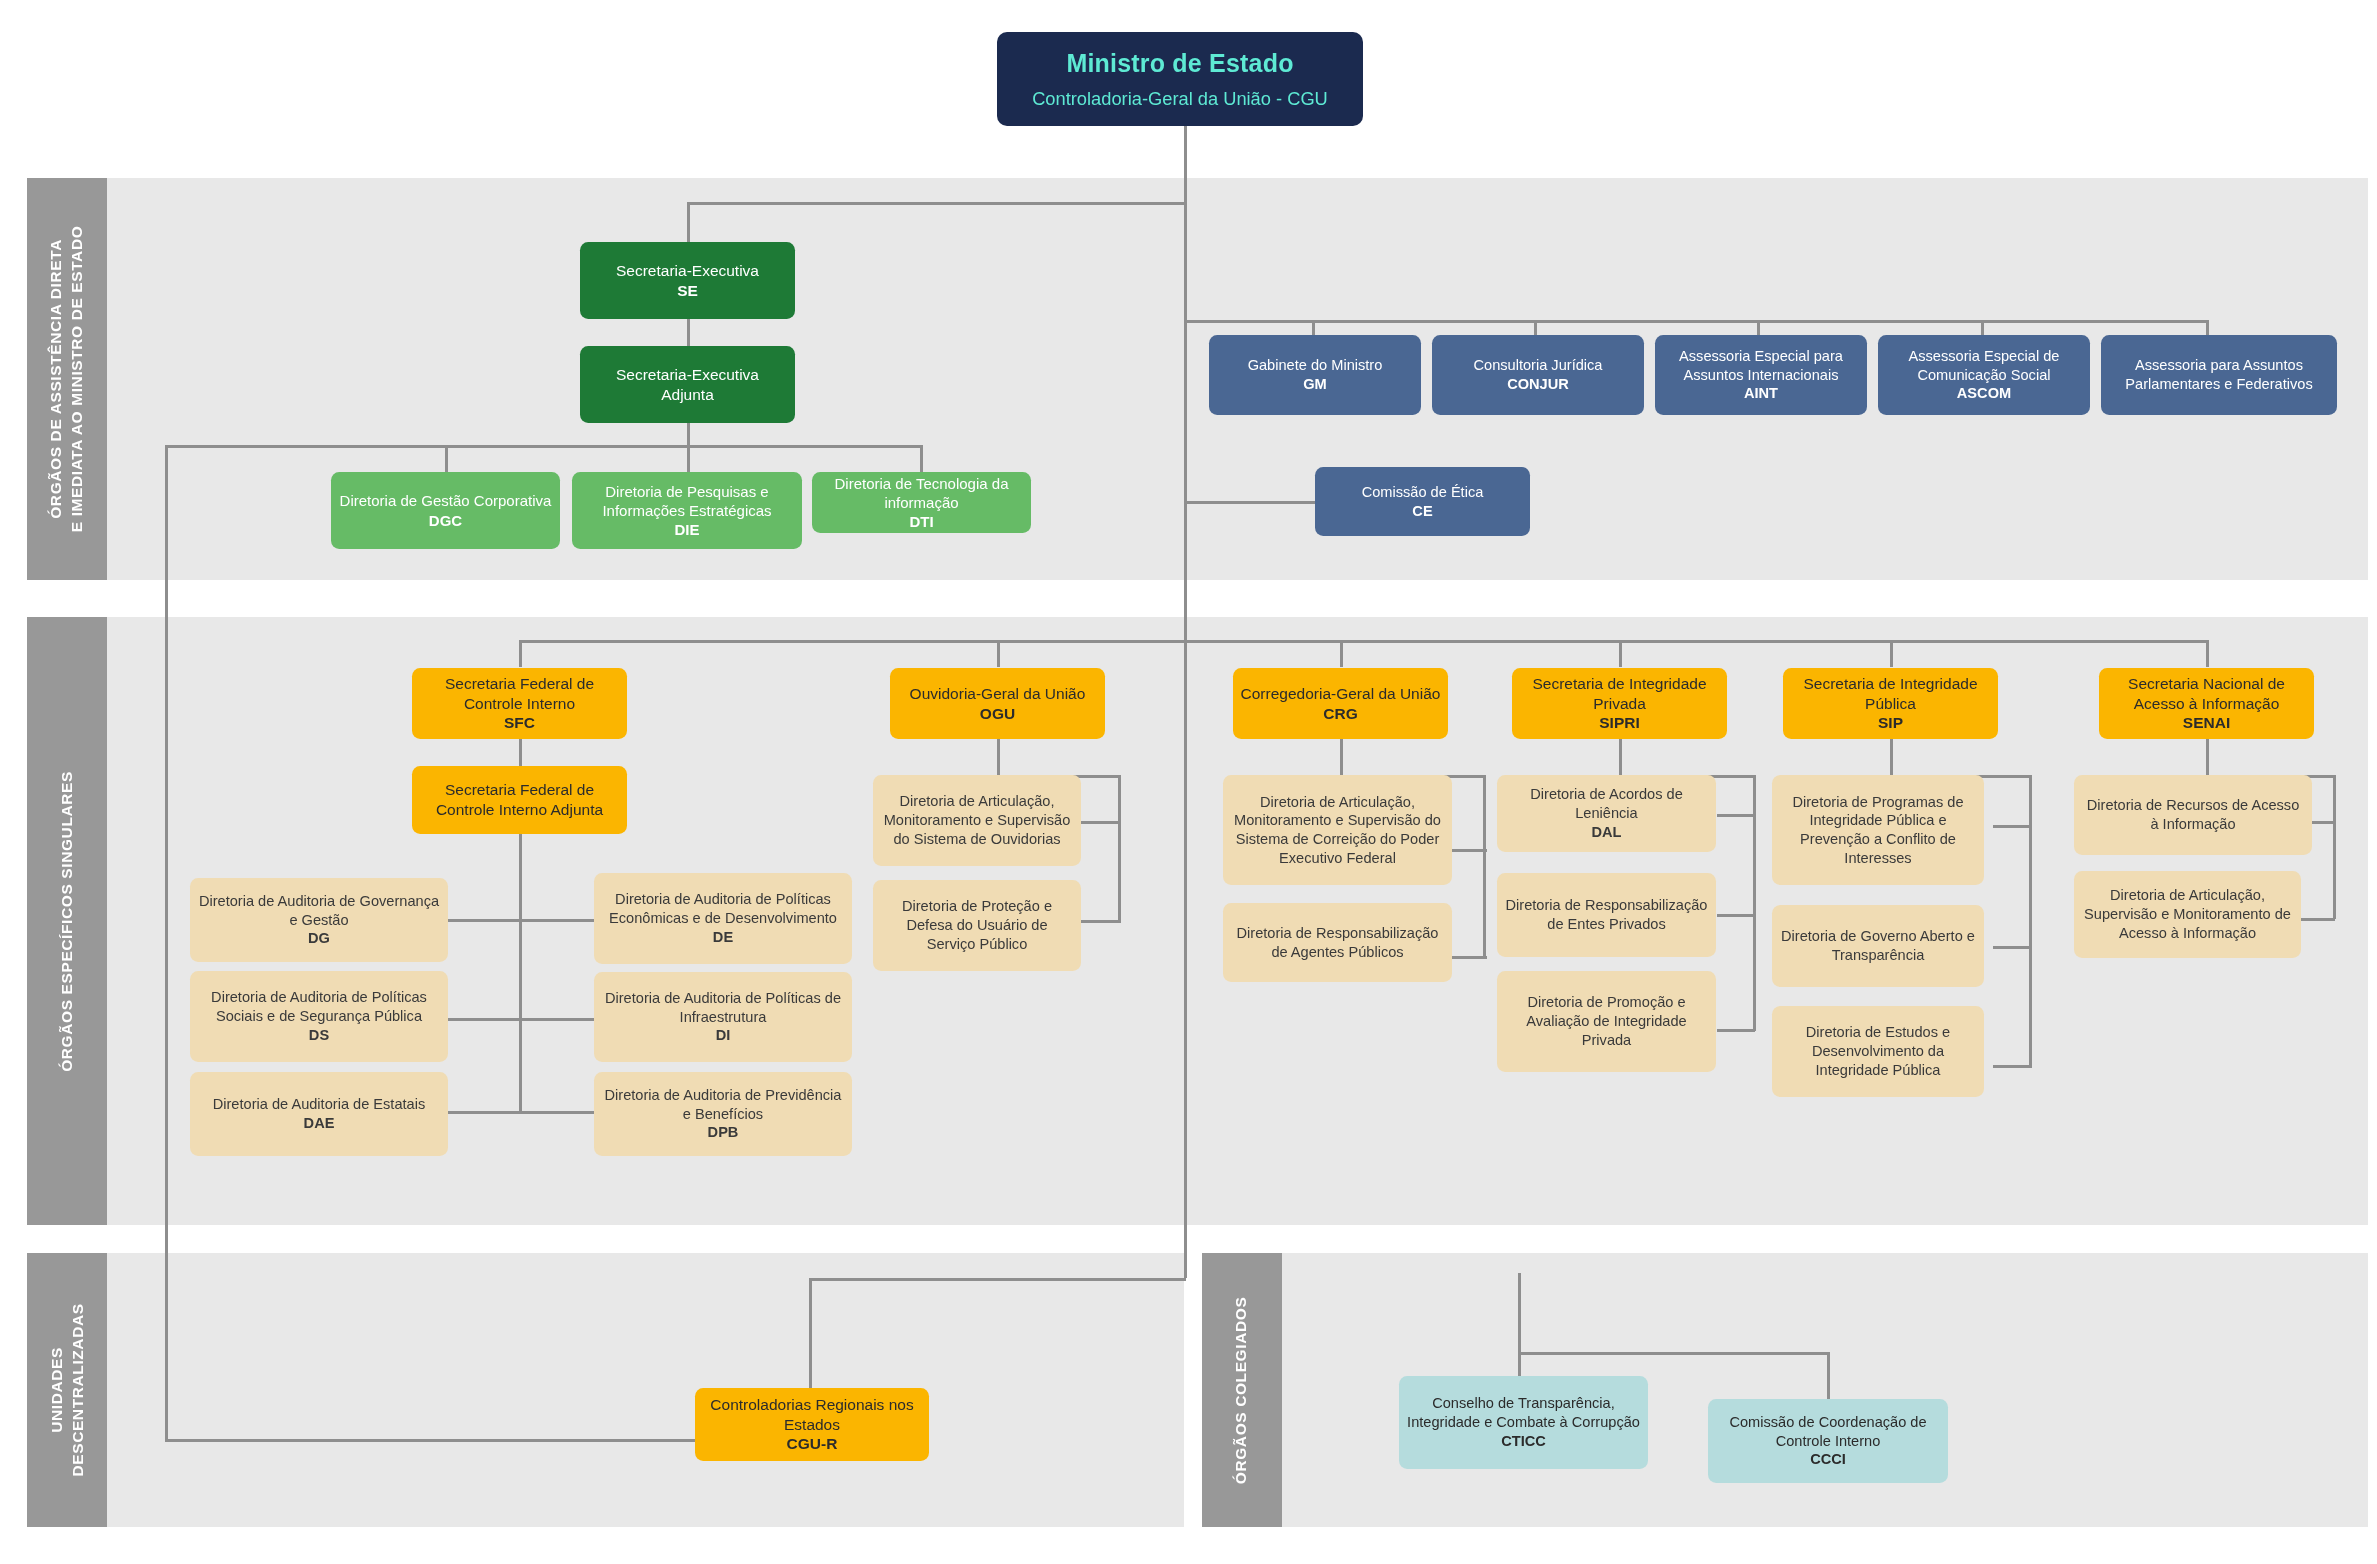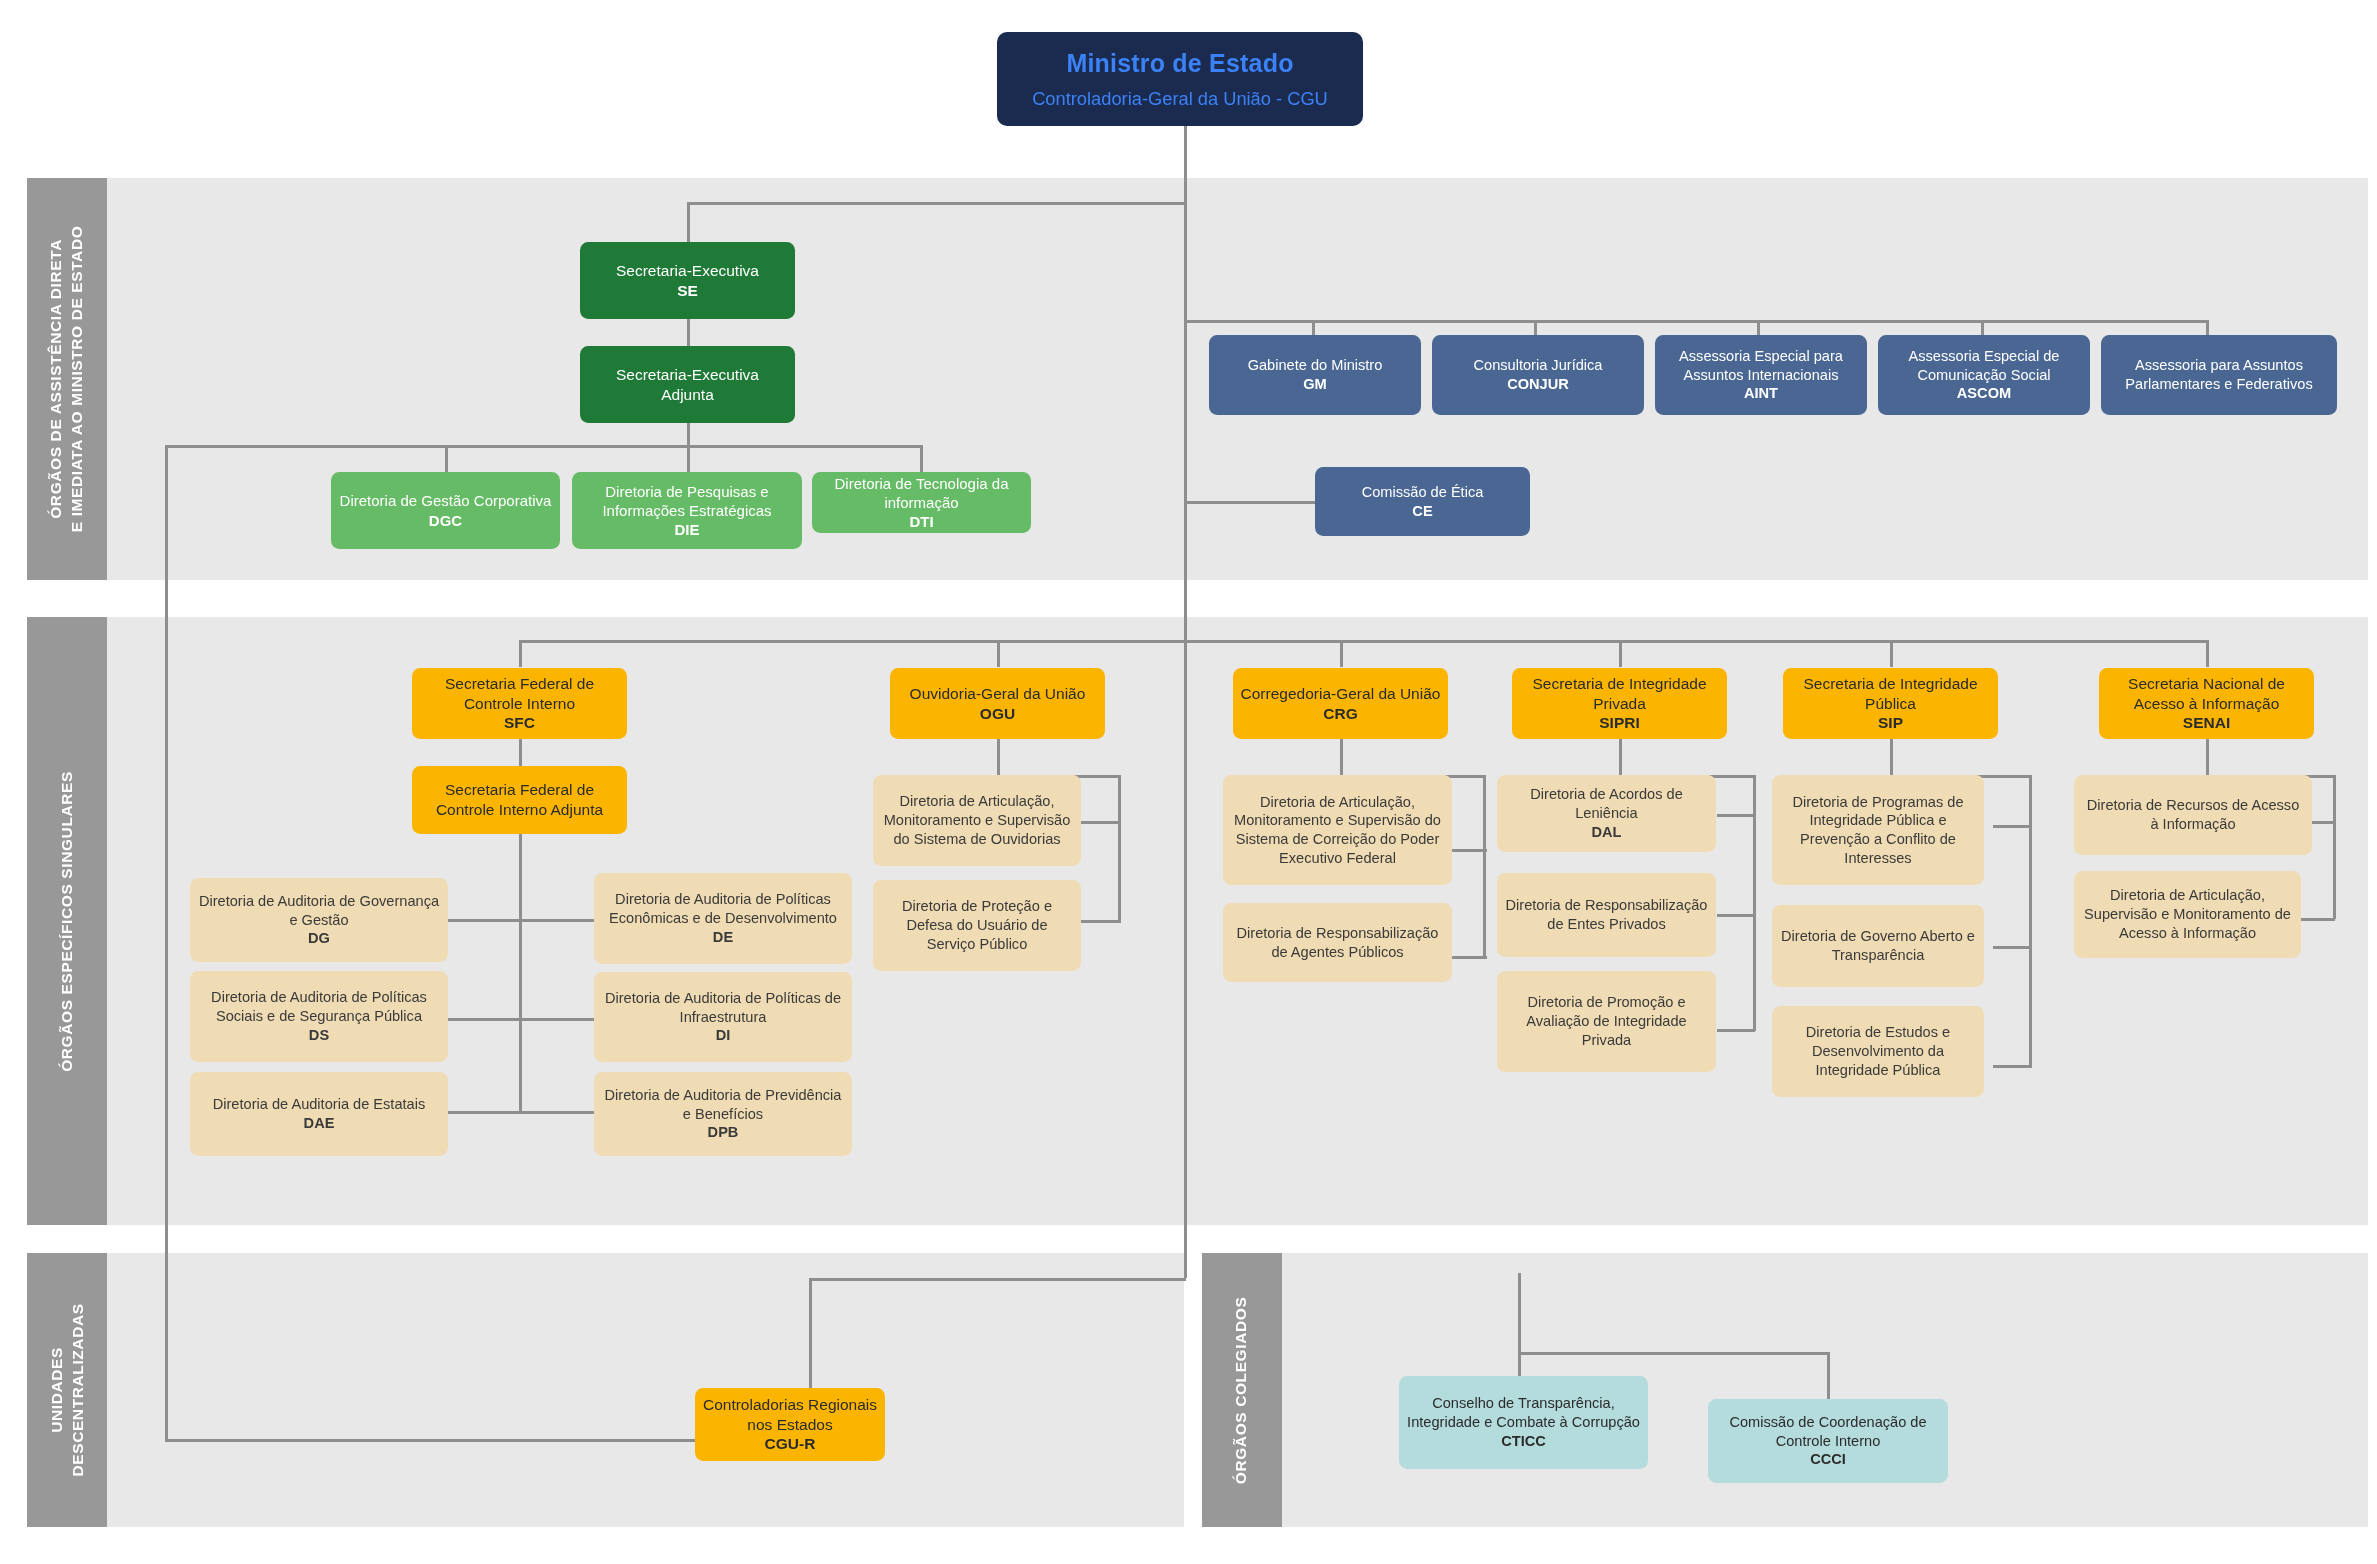--- a/index.html
+++ b/index.html
@@ -20,21 +20,21 @@
   .lnv{width:2.7px;}
   .lnh{height:2.7px;}
 
   
   .node{position:absolute;box-sizing:border-box;border-radius:8.2px;
         display:flex;flex-direction:column;align-items:center;justify-content:center;
         text-align:center;padding:3.7px 7.3px;line-height:1.28;}
   .node .t1{display:block;}
   .node .t2{display:block;font-weight:700;}
 
-  .n-minister{background:#1b2a4f;color:#3b82f6;border-radius:10px;}
+  .n-minister{background:#1b2a4f;color:#5eead4;border-radius:10px;}
   .n-minister .t1{font-size:25px;font-weight:700;letter-spacing:0.2px;}
   .n-minister .t2{font-size:18.3px;font-weight:400;margin-top:8px;}
 
   .n-green-dark{background:#1e7a36;color:#ffffff;font-size:15.5px;}
   .n-green-dark .t2{font-size:15.5px;text-align:right;}
 
   .n-green{background:#66bb66;color:#ffffff;font-size:15px;}
   .n-green .t2{font-size:15px;}
 
   .n-blue{background:#4a6793;color:#ffffff;font-size:14.6px;}
@@ -295,21 +295,21 @@
     <span class="t1">Diretoria de Estudos e Desenvolvimento da Integridade Pública</span>
   </div>
 
   <div class="node n-beige" style="left:2074px;top:775px;width:238px;height:80px;">
     <span class="t1">Diretoria de Recursos de Acesso à Informação</span>
   </div>
   <div class="node n-beige" style="left:2074px;top:871px;width:227px;height:87px;">
     <span class="t1">Diretoria de Articulação, Supervisão e Monitoramento de Acesso à Informação</span>
   </div>
 
-  <div class="node n-orange" style="left:695px;top:1388px;width:190px;height:73px;">
+  <div class="node n-orange" style="left:695px;top:1388px;width:234px;height:73px;">
     <span class="t1">Controladorias Regionais nos Estados</span>
     <span class="t2">CGU-R</span>
   </div>
 
   <div class="node n-teal" style="left:1399px;top:1376px;width:249px;height:93px;">
     <span class="t1">Conselho de Transparência, Integridade e Combate à Corrupção</span>
     <span class="t2">CTICC</span>
   </div>
   <div class="node n-teal" style="left:1708px;top:1399px;width:240px;height:84px;">
     <span class="t1">Comissão de Coordenação de Controle Interno</span>

